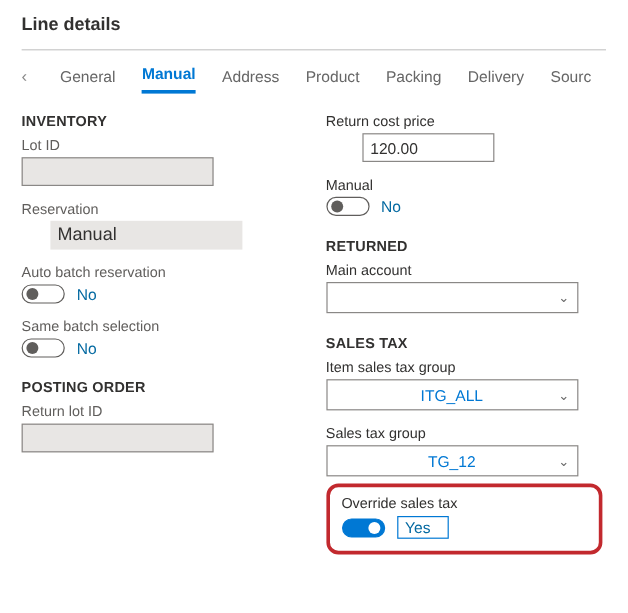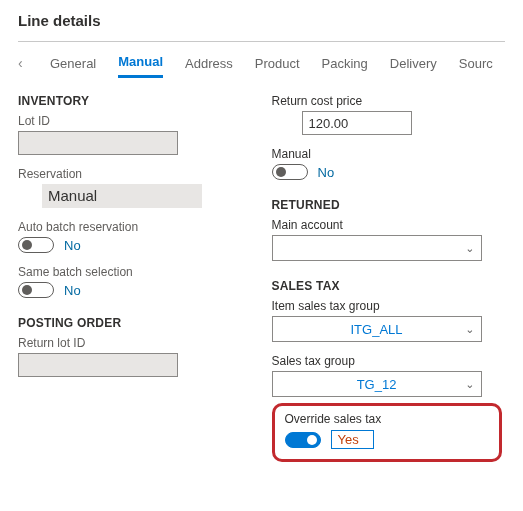--- a/index.html
+++ b/index.html
@@ -131,21 +131,21 @@
     }
     .toggle.on .knob {
       background: #fff;
       left: auto;
       right: 3px;
     }
     .toggle-text { font-size: 13px; color:#0369a1; }
     .toggle-text.boxed {
       border: 1px solid #0078d4;
       padding: 1px 14px 1px 6px;
-      color: #c2410c;
+      color: #0369a1;
     }
     .highlight-box {
       border: 3px solid #c2292e;
       border-radius: 10px;
       padding: 6px 10px 10px 10px;
       margin-top: 6px;
       width: 230px;
     }
   </style>
 </head>

